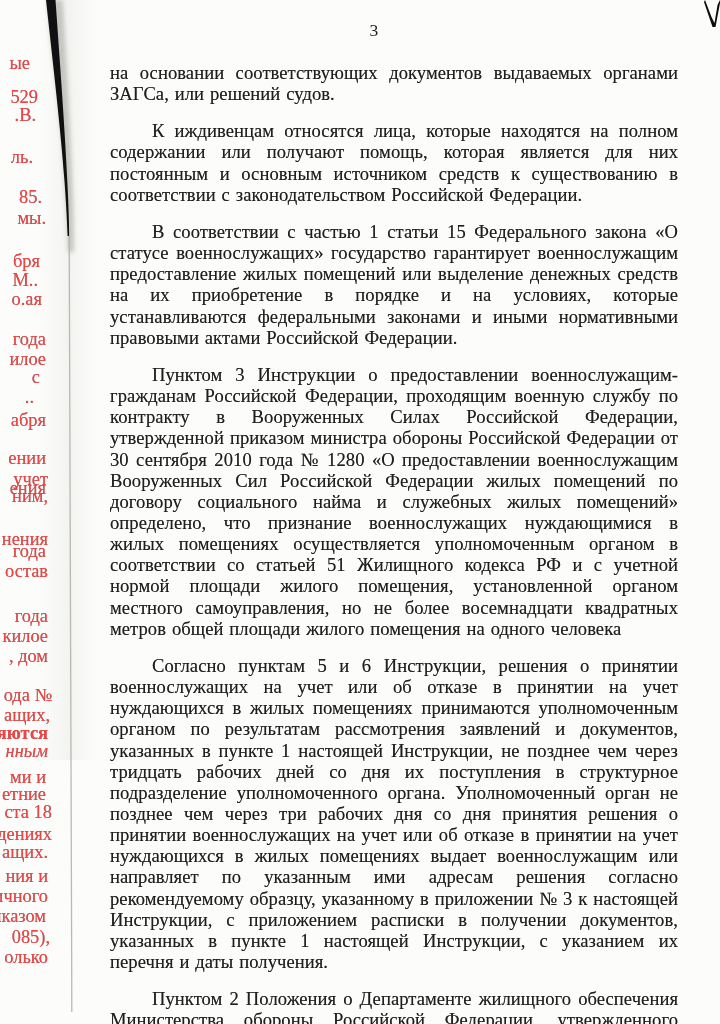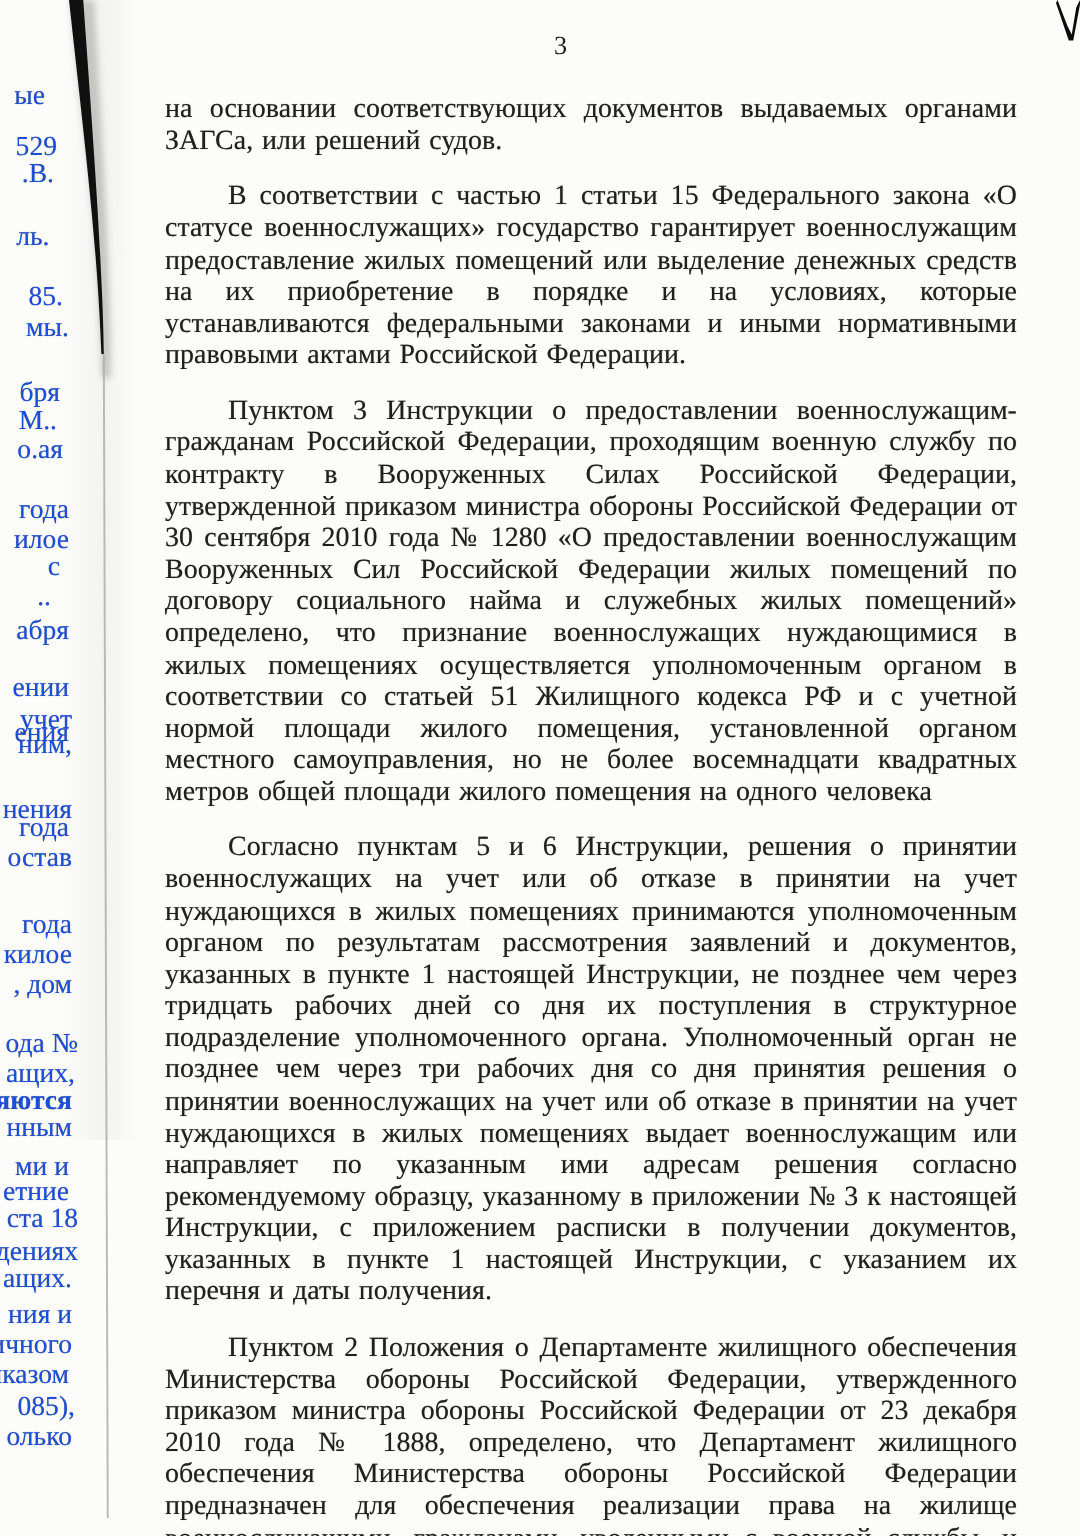--- a/index.html
+++ b/index.html
@@ -26,21 +26,21 @@
     position:absolute;left:94px;top:46px;width:600px;
     font-size:18.6px;line-height:21.15px;
     text-align:justify;text-justify:inter-word;
     letter-spacing:.05px;word-spacing:1.2px;
     text-shadow:0 0 .6px rgba(25,25,25,.55);
   }
   .doc-body p{margin:16px;text-indent:42px;}
   .doc-body p.cont{text-indent:0;}
   .margin-frag{
     position:absolute;white-space:nowrap;
-    font-size:18.4px;line-height:20px;color:#1d4ed8;
+    font-size:18.4px;line-height:20px;color:#ef4444;
     text-shadow:0 0 .6px rgba(30,30,30,.5);
     pointer-events:none;
   }
 </style>
 </head>
 <body>
 
 <div class="page">
 
   <div class="edge-shade"></div>
@@ -58,20 +58,21 @@
 
     <path d="M69.2,236 C70.2,420 71.2,720 71.8,1012" fill="none" stroke="#aeaea8" stroke-width="1.3" opacity="0.85"></path>
 
     <path d="M705,0 L711.5,17 L714.5,23 L717.5,5 L720,0 L720,3 L715.5,27 L712.5,27 L704,2 Z" fill="#0c0c0c"></path>
   </svg>
 
   <div class="pageno">3</div>
 
   <div class="doc-body">
     <p class="cont">на основании соответствующих документов выдаваемых органами ЗАГСа, или решений судов.</p>
+    <p>К иждивенцам относятся лица, которые находятся на полном содержании или получают помощь, которая является для них постоянным и основным источником средств к существованию в соответствии с законодательством Российской Федерации.</p>
     <p>В соответствии с частью 1 статьи 15 Федерального закона «О статусе военнослужащих» государство гарантирует военнослужащим предоставление жилых помещений или выделение денежных средств на их приобретение в порядке и на условиях, которые устанавливаются федеральными законами и иными нормативными правовыми актами Российской Федерации.</p>
     <p>Пунктом 3 Инструкции о предоставлении военнослужащим- гражданам Российской Федерации, проходящим военную службу по контракту в Вооруженных Силах Российской Федерации, утвержденной приказом министра обороны Российской Федерации от 30 сентября 2010 года № 1280 «О предоставлении военнослужащим Вооруженных Сил Российской Федерации жилых помещений по договору социального найма и служебных жилых помещений» определено, что признание военнослужащих нуждающимися в жилых помещениях осуществляется уполномоченным органом в соответствии со статьей 51 Жилищного кодекса РФ и с учетной нормой площади жилого помещения, установленной органом местного самоуправления, но не более восемнадцати квадратных метров общей площади жилого помещения на одного человека</p>
     <p>Согласно пунктам 5 и 6 Инструкции, решения о принятии военнослужащих на учет или об отказе в принятии на учет нуждающихся в жилых помещениях принимаются уполномоченным органом по результатам рассмотрения заявлений и документов, указанных в пункте 1 настоящей Инструкции, не позднее чем через тридцать рабочих дней со дня их поступления в структурное подразделение уполномоченного органа. Уполномоченный орган не позднее чем через три рабочих дня со дня принятия решения о принятии военнослужащих на учет или об отказе в принятии на учет нуждающихся в жилых помещениях выдает военнослужащим или направляет по указанным ими адресам решения согласно рекомендуемому образцу, указанному в приложении № 3 к настоящей Инструкции, с приложением расписки в получении документов, указанных в пункте 1 настоящей Инструкции, с указанием их перечня и даты получения.</p>
     <p>Пунктом 2 Положения о Департаменте жилищного обеспечения Министерства обороны Российской Федерации, утвержденного приказом министра обороны Российской Федерации от 23 декабря 2010 года № 1888, определено, что Департамент жилищного обеспечения Министерства обороны Российской Федерации предназначен для обеспечения реализации права на жилище военнослужащими, гражданами, уволенными с военной службы, и членами их семей.</p>
 
   </div>
 
   <div id="fragments">
       <span class="margin-frag" style="top: 53px; right: 690px;">ые</span>
       <span class="margin-frag" style="top: 87px; right: 682px;">529</span>
@@ -93,21 +94,21 @@
       <span class="margin-frag" style="top: 486px; right: 672px;">ним,</span>
       <span class="margin-frag" style="top: 529px; right: 672px; margin-left: 36px;">нения</span>
       <span class="margin-frag" style="top: 541px; right: 674px;">года</span>
       <span class="margin-frag" style="top: 561px; right: 672px;">остав</span>
       <span class="margin-frag" style="top: 606px; right: 672px;">года</span>
       <span class="margin-frag" style="top: 626px; right: 672px;">килое</span>
       <span class="margin-frag" style="top: 646px; right: 672px;">, дом</span>
       <span class="margin-frag" style="top: 685px; right: 668px;">ода №</span>
       <span class="margin-frag" style="top: 705px; right: 670px; text-align: right;">ащих,</span>
       <span class="margin-frag" style="top: 723px; right: 672px; font-weight: bold;">яются</span>
-      <span class="margin-frag" style="top: 741px; right: 672px;">нным</span>
+      <span class="margin-frag" style="top: 741px; right: 672px; font-style: italic;">нным</span>
       <span class="margin-frag" style="top: 767px; right: 674px;">ми и</span>
       <span class="margin-frag" style="top: 784px; right: 674px;">етние</span>
       <span class="margin-frag" style="top: 802px; right: 668px;">ста 18</span>
       <span class="margin-frag" style="top: 824px; right: 668px;">дениях</span>
       <span class="margin-frag" style="top: 842px; right: 672px;">ащих.</span>
       <span class="margin-frag" style="top: 866px; right: 672px;">ния и</span>
       <span class="margin-frag" style="top: 886px; right: 672px;">ичного</span>
       <span class="margin-frag" style="top: 906px; right: 674px;">иказом</span>
       <span class="margin-frag" style="top: 927px; right: 670px;">085),</span>
       <span class="margin-frag" style="top: 947px; right: 672px;">олько</span>

